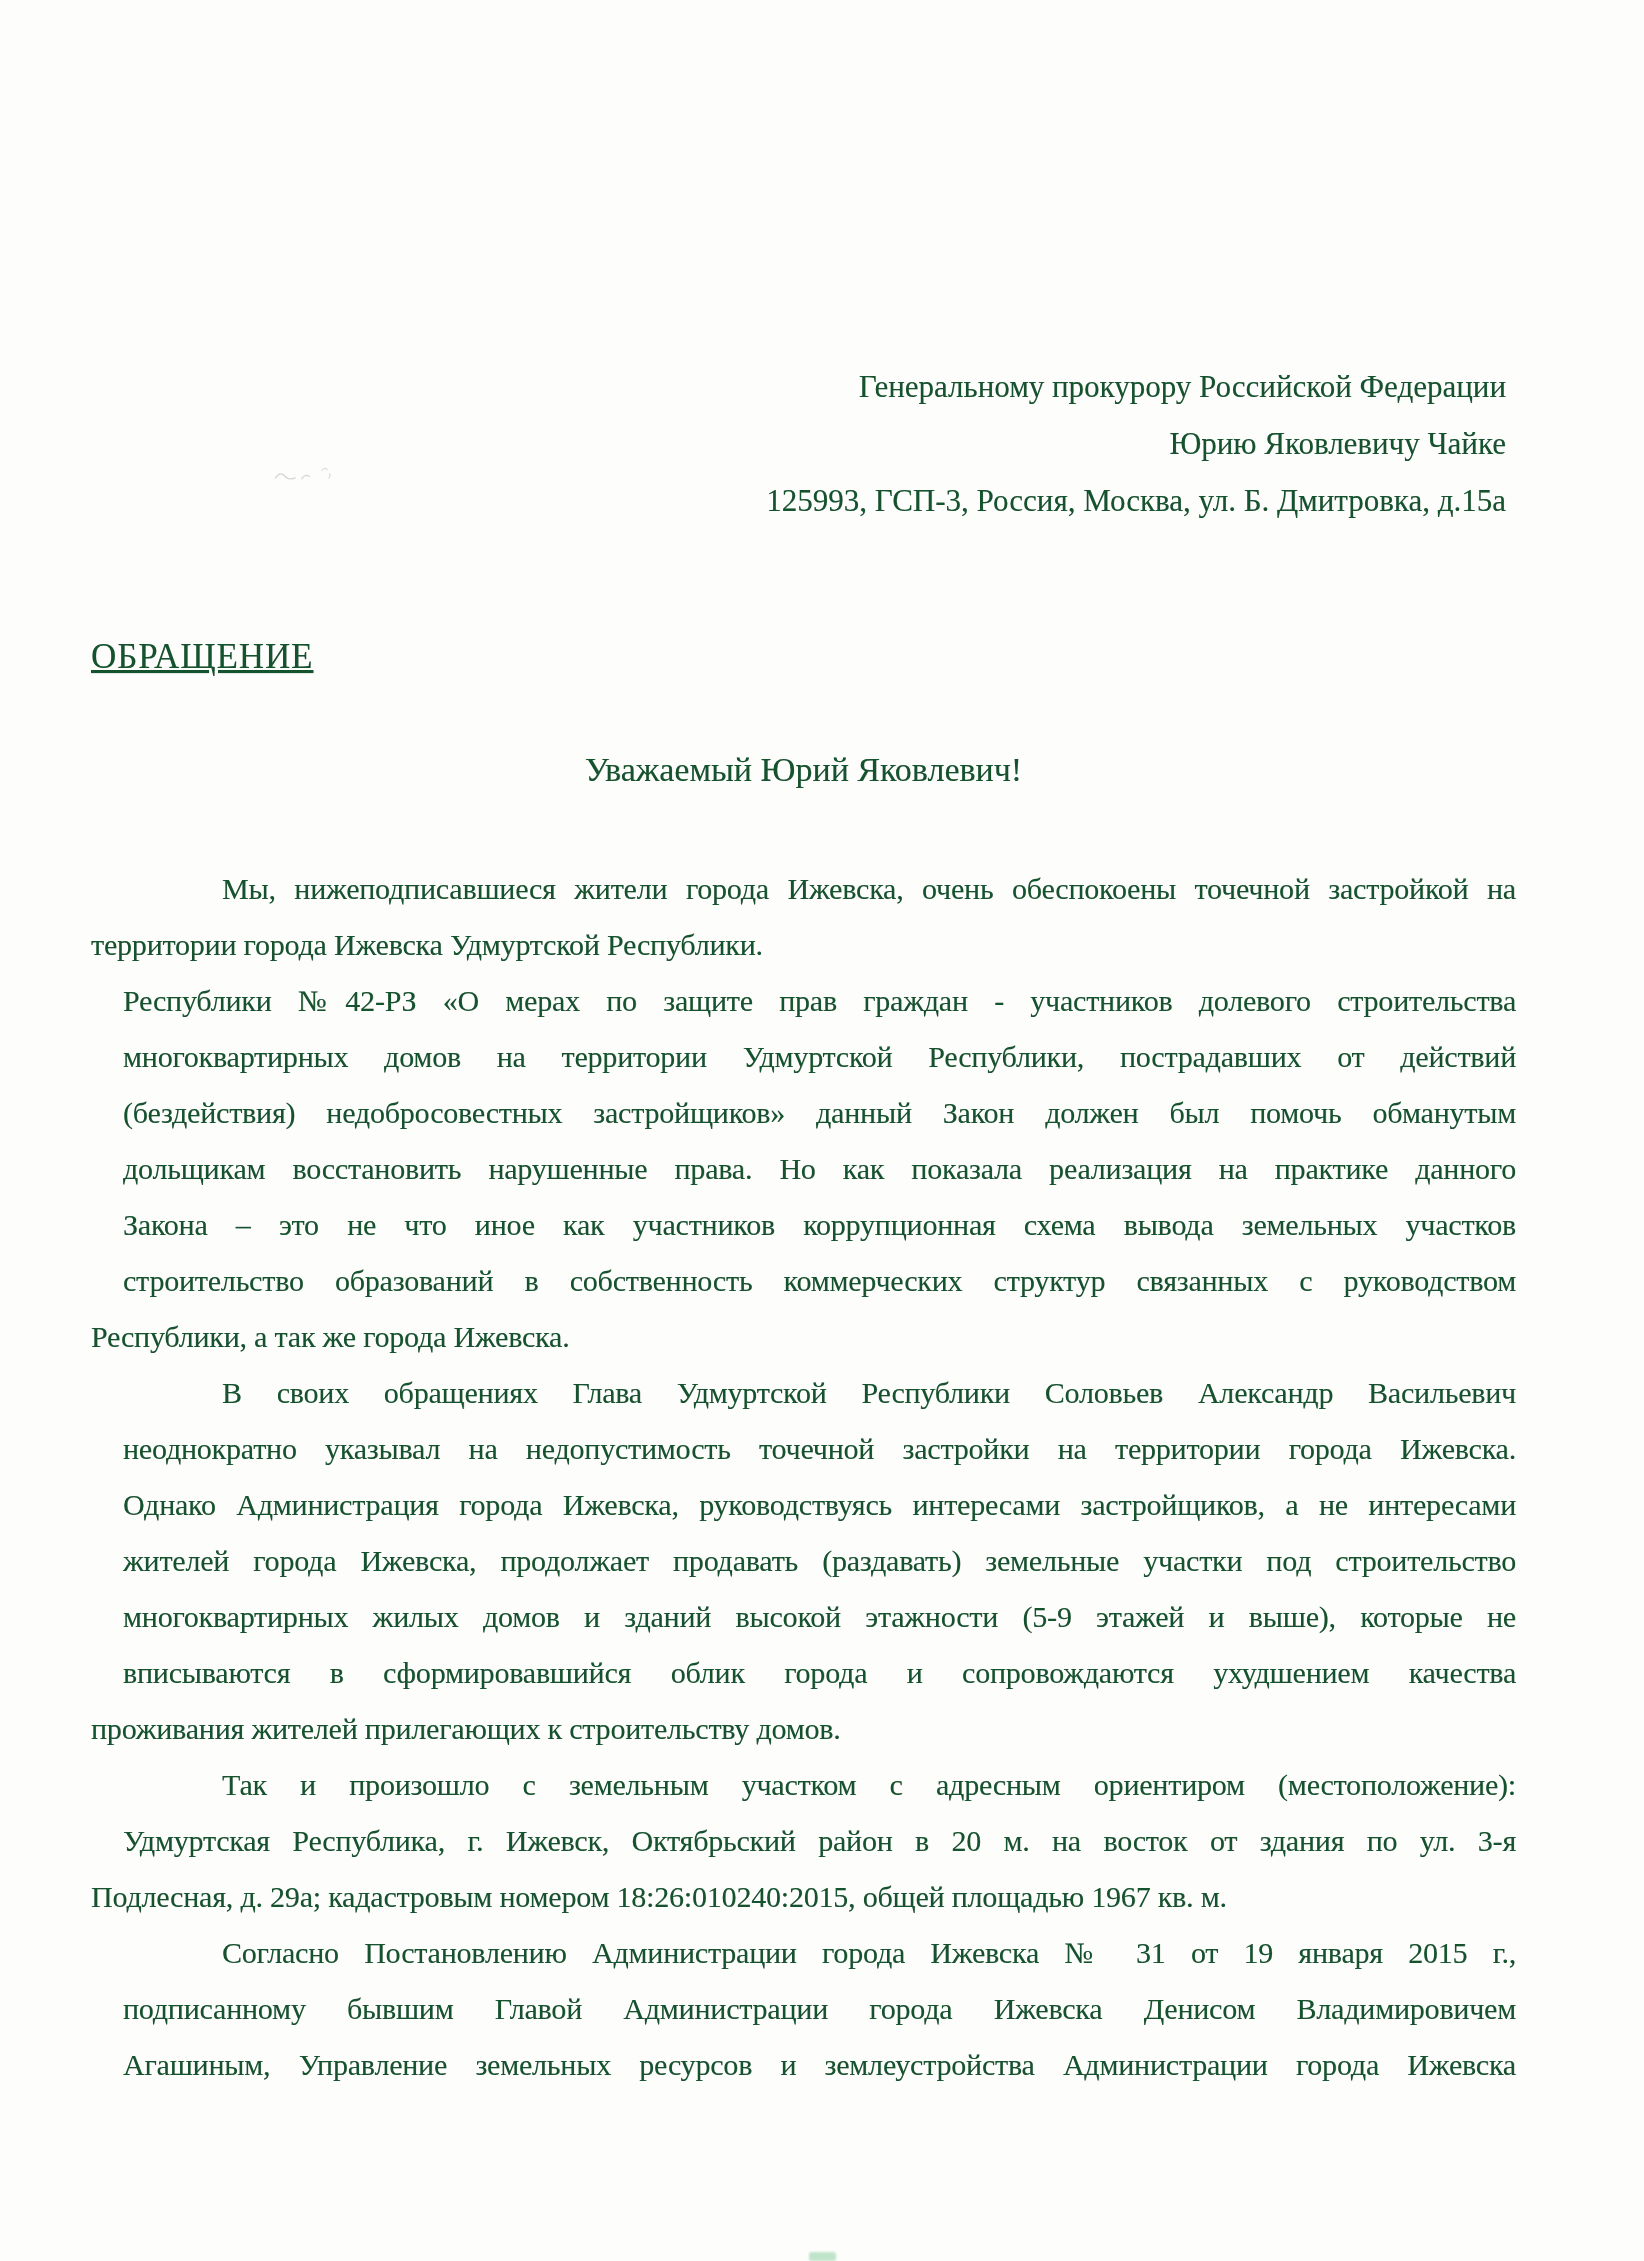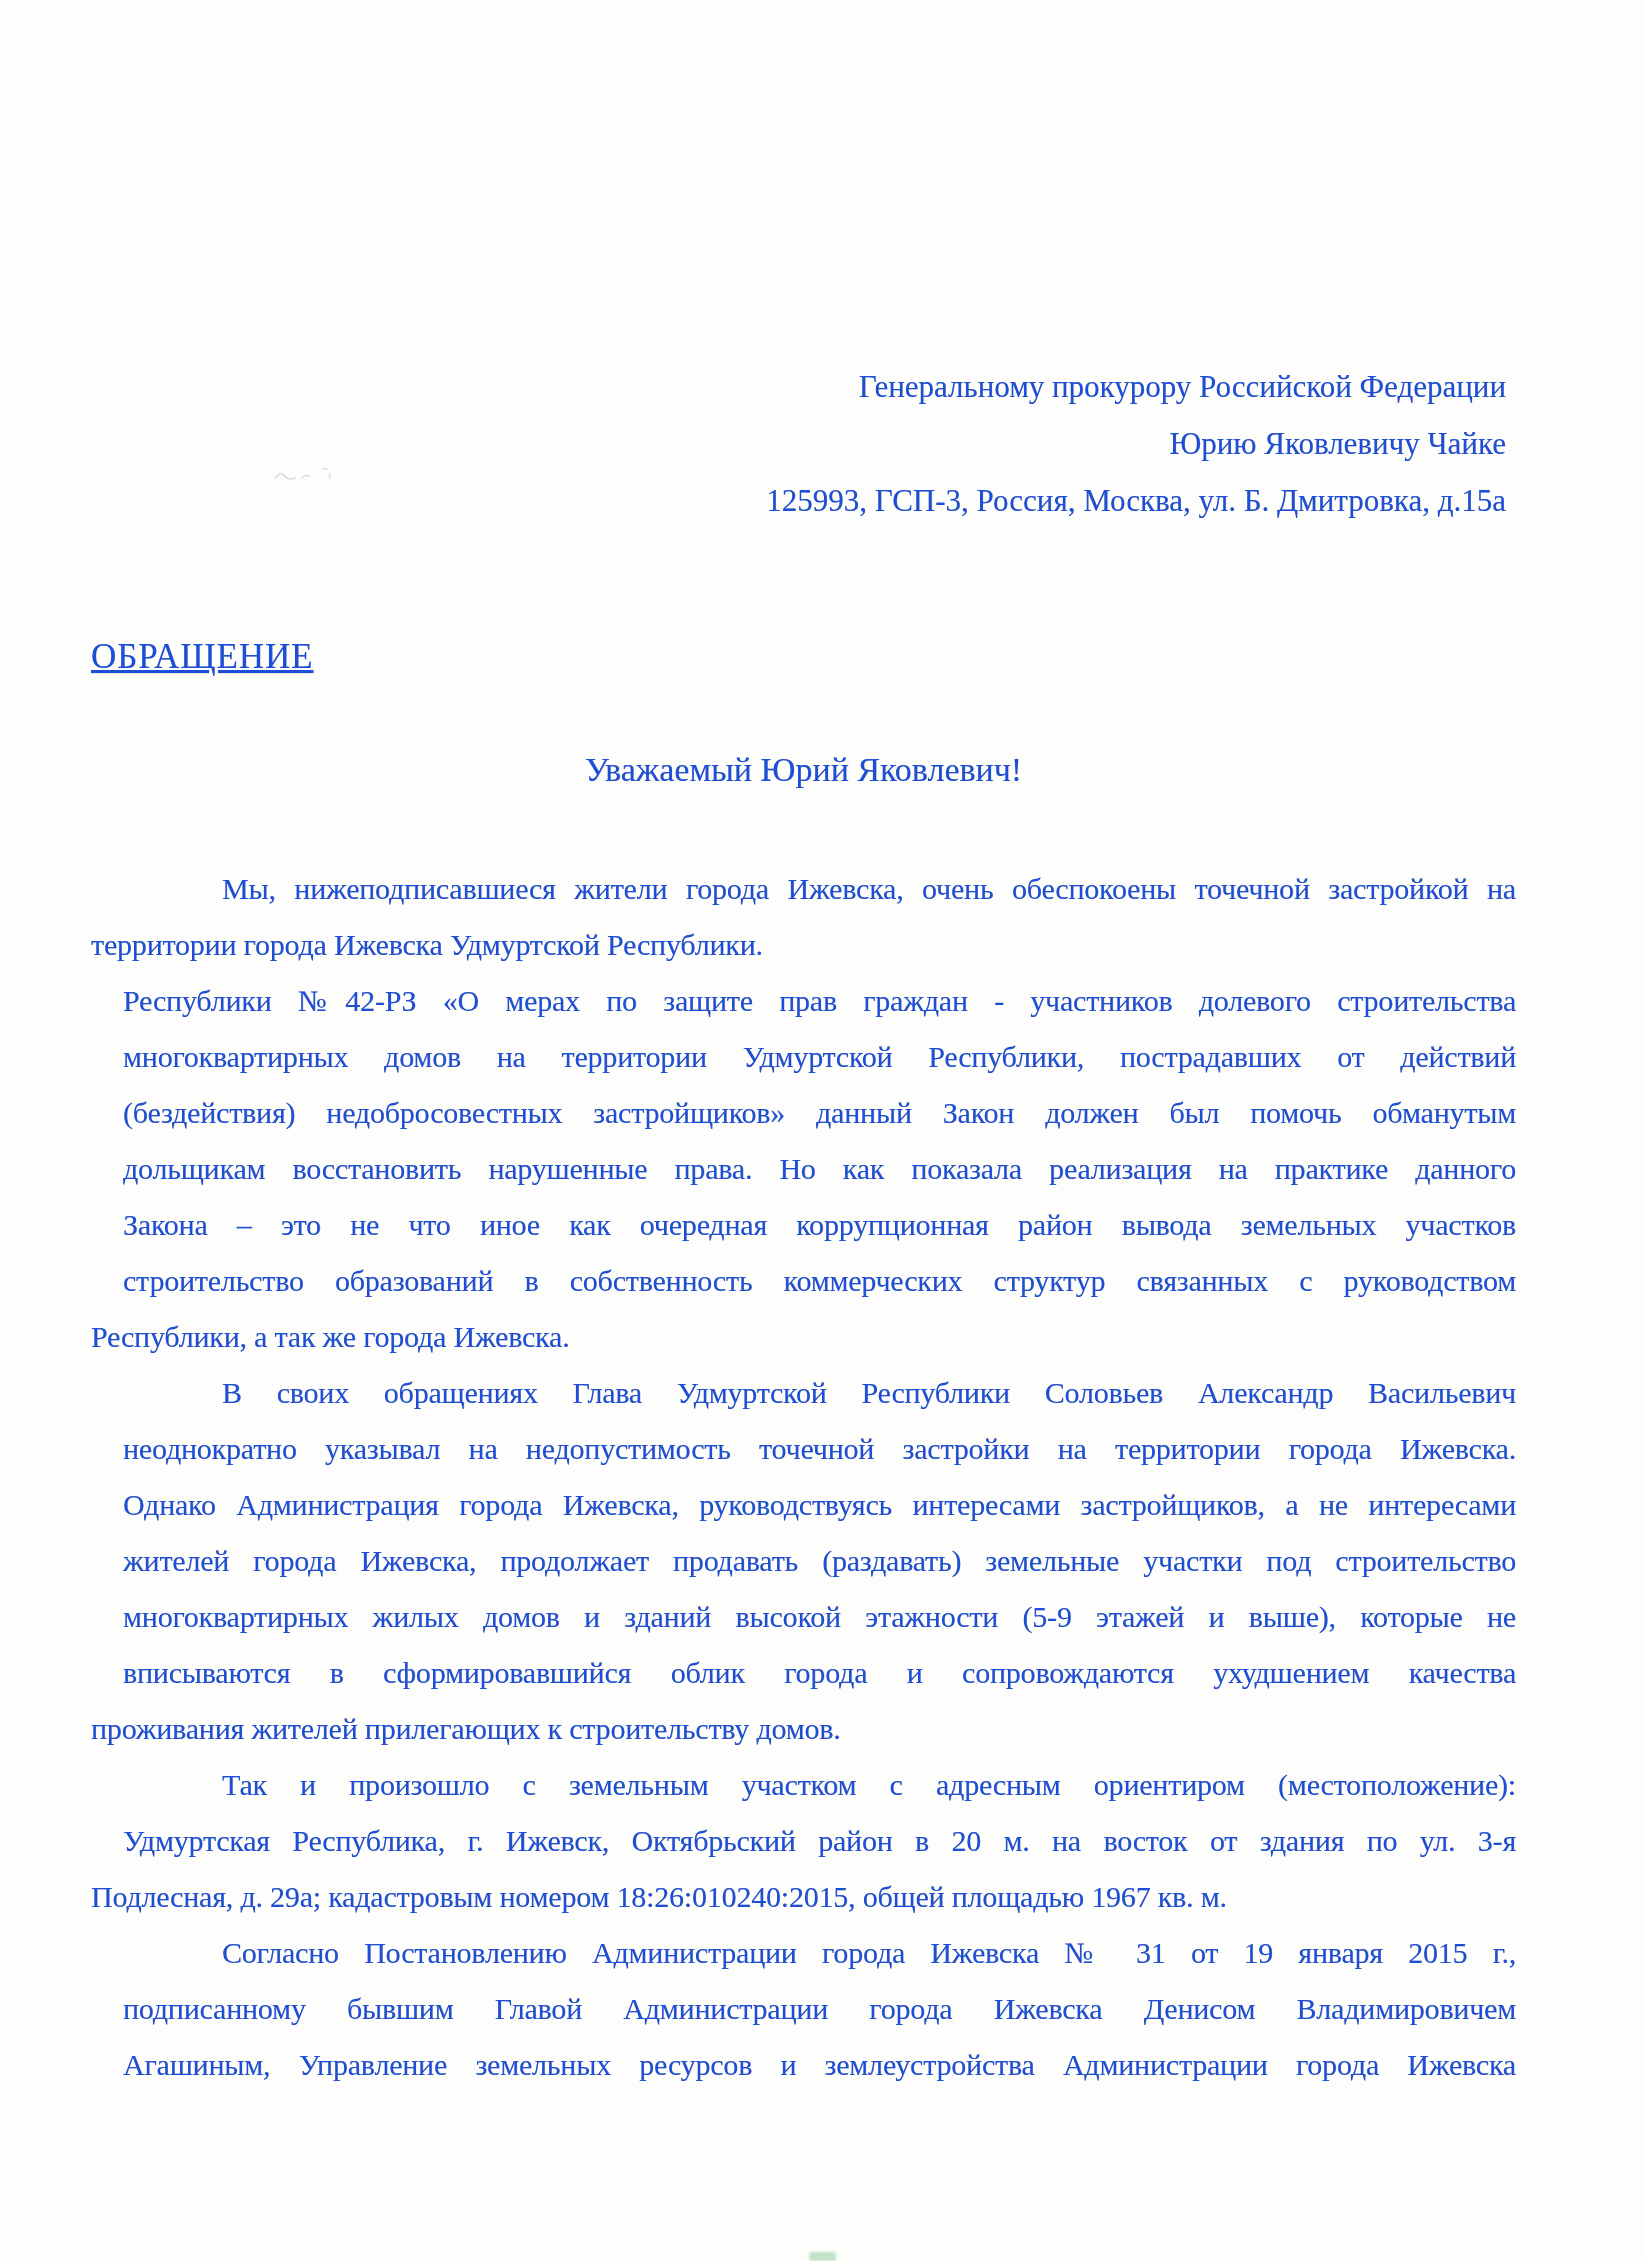--- a/index.html
+++ b/index.html
@@ -82,21 +82,21 @@
     top: 2252px;
     width: 27px;
     height: 9.4px;
     border-radius: 2.6px;
     filter: blur(0.9px);
   }
 </style>
 </head>
 <body>
 
-<div class="page" style="background: rgb(253, 253, 252); color: #1d4ed8;">
+<div class="page" style="background: rgb(253, 253, 252); color: #14532d;">
 
   <svg class="pencil-mark" viewBox="0 0 80 26" xmlns="http://www.w3.org/2000/svg">
     <path d="M3 17 q6 -9 11 -3 t13 2" stroke="#b2b2b8" fill="none" stroke-width="1.6"></path>
     <path d="M34 18 q4 -7 10 -3" stroke="#b7b7bd" fill="none" stroke-width="1.4"></path>
     <path d="M58 8 q3 -5 7 -1" stroke="#babac0" fill="none" stroke-width="1.3"></path>
     <path d="M67 11 q2 4 -1 6" stroke="#babac0" fill="none" stroke-width="1.3"></path>
   </svg>
 
   <div class="recipient">
     <div class="r-line">Генеральному прокурору Российской Федерации</div>
@@ -113,21 +113,21 @@
     <div class="para">
       <div class="line j indent">Мы, нижеподписавшиеся жители города Ижевска, очень обеспокоены точечной застройкой на</div>
       <div class="line">территории города Ижевска Удмуртской Республики.</div>
     </div>
 
     <div class="para">
       <div class="line j">Республики №42-РЗ «О мерах по защите прав граждан - участников долевого строительства</div>
       <div class="line j">многоквартирных домов на территории Удмуртской Республики, пострадавших от действий</div>
       <div class="line j">(бездействия) недобросовестных застройщиков» данный Закон должен был помочь обманутым</div>
       <div class="line j">дольщикам восстановить нарушенные права. Но как показала реализация на практике данного</div>
-      <div class="line j">Закона – это не что иное как очередная коррупционная район вывода земельных участков</div>
+      <div class="line j">Закона – это не что иное как участников коррупционная схема вывода земельных участков</div>
       <div class="line j">строительство образований в собственность коммерческих структур связанных с руководством</div>
       <div class="line">Республики, а так же города Ижевска.</div>
     </div>
 
     <div class="para">
       <div class="line j indent">В своих обращениях Глава Удмуртской Республики Соловьев Александр Васильевич</div>
       <div class="line j">неоднократно указывал на недопустимость точечной застройки на территории города Ижевска.</div>
       <div class="line j">Однако Администрация города Ижевска, руководствуясь интересами застройщиков, а не интересами</div>
       <div class="line j">жителей города Ижевска, продолжает продавать (раздавать) земельные участки под строительство</div>
       <div class="line j">многоквартирных жилых домов и зданий высокой этажности (5-9 этажей и выше), которые не</div>

